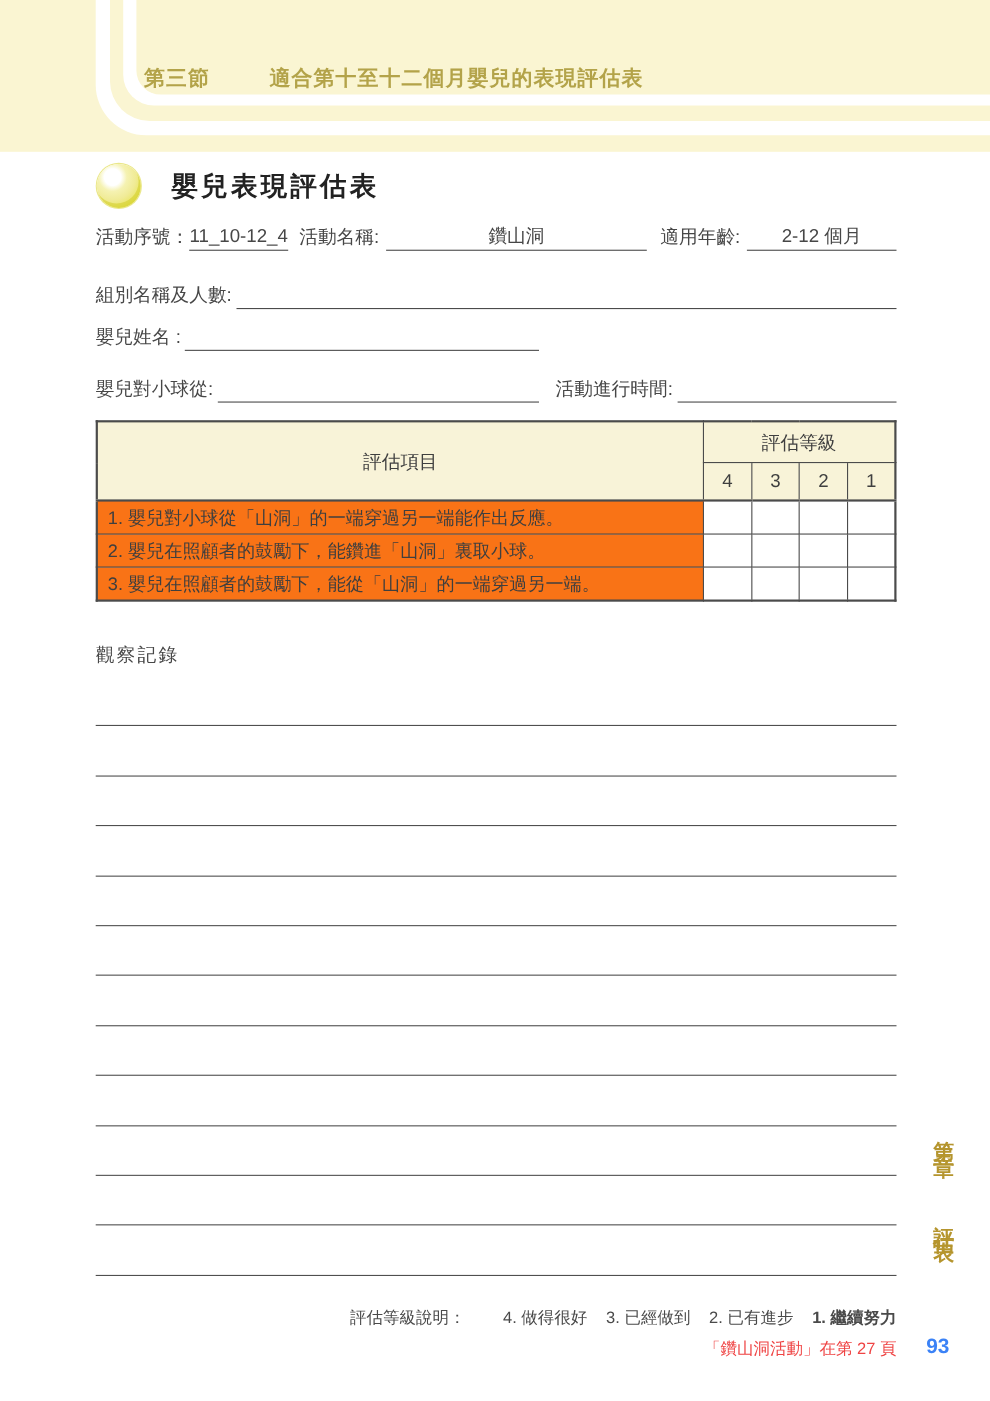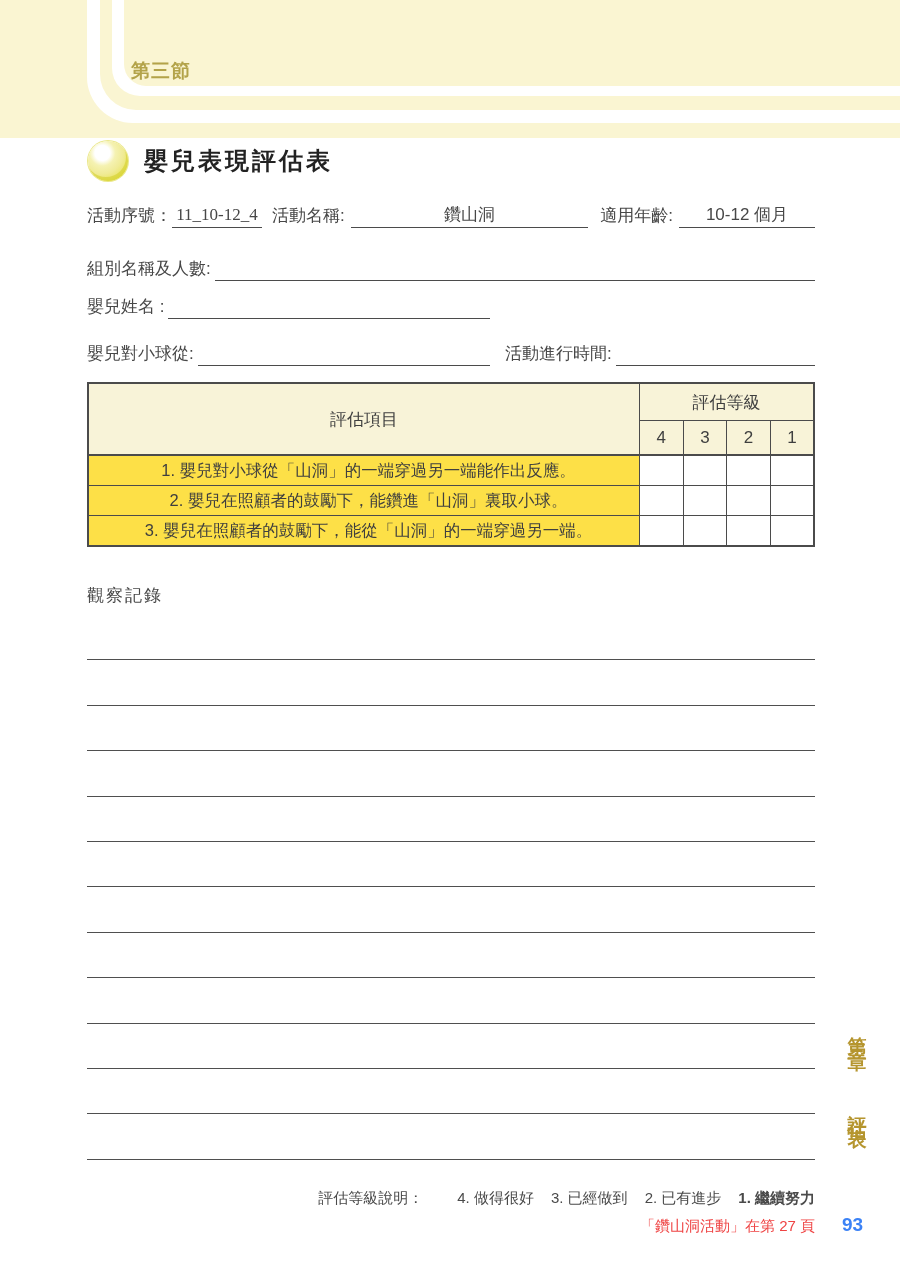--- a/index.html
+++ b/index.html
@@ -19,39 +19,39 @@
     position:absolute;left:131px;top:58px;display:flex;gap:54px;
     font-size:19px;font-weight:bold;color:#b3a349;letter-spacing:1px;white-space:nowrap;
   }
   
   .title-row{position:absolute;left:88px;top:141px;display:flex;align-items:center;gap:16px;}
   .ball{
     width:40px;height:40px;border-radius:50%;
     background:radial-gradient(circle at 36% 30%,#ffffff 0%,#ffffff 20%,#f5f2b2 34%,#f0eb96 55%,#e9e55e 76%,#dcd92a 94%);
     box-shadow:inset -2px -4px 0 rgba(205,200,25,.45), 0 0 0 1px rgba(220,215,60,.6);
   }
-  .doc-title{font-size:24px;font-weight:bold;color:#222222;letter-spacing:3px;margin:0;}
+  .doc-title{font-size:24px;font-weight:bold;color:#222222;letter-spacing:3px;margin:12px;}
   
   .frow{position:absolute;left:87px;width:728px;display:flex;align-items:flex-end;font-size:17px;white-space:nowrap;}
   .lbl{line-height:24px;}
   .blank{border-bottom:1.6px solid #4b4b4b;text-align:center;line-height:24px;height:24px;}
   .grow{flex:1 1 auto;}
   .half-l{width:403px;display:flex;align-items:flex-end;margin-right:15px;}
   .half-r{flex:1;display:flex;align-items:flex-end;}
   
   .atable{
     position:absolute;left:87px;top:382px;width:728px;border-collapse:collapse;
     font-size:16.5px;color:#3f3f3f;table-layout:fixed;
   }
   .atable td{border:1.5px solid #4b4b4b;}
   .atable{border:2px solid #4b4b4b;}
   .item-h{width:548px;background:#f8f3d8;text-align:center;border-bottom:2.5px solid #4b4b4b !important;font-size:17px;}
   .grade-h{background:#f8f3d8;text-align:center;height:34px;font-size:17px;}
   .grade-cell{background:#f8f3d8;text-align:center;height:31px;width:45px;border-bottom:2.5px solid #4b4b4b !important;font-size:17px;}
-  .item-cell{height:29px;padding:0 0 0 9px;background:#fde047;text-align:center;}
+  .item-cell{height:29px;padding:0 0 0 9px;background:#f97316;text-align:left;}
   .score-cell{background:#ffffff;}
   
   .obs-label{position:absolute;left:87px;top:584px;font-size:17px;letter-spacing:2px;}
   .obs-lines{position:absolute;left:87px;top:615px;width:728px;}
   .wline{height:45.4px;border-bottom:1.6px solid #4f4f4f;box-sizing:border-box;}
   
   .side-txt{
     position:absolute;left:844px;writing-mode:vertical-rl;
     font-size:19px;font-weight:bold;color:#b5952e;letter-spacing:7px;
   }
@@ -66,35 +66,36 @@
 </head>
 <body>
 
 <div class="top-band">
   <div class="band band-w1"></div>
   <div class="band band-c1"></div>
   <div class="band band-w2"></div>
   <div class="band band-c2"></div>
   <div class="section-header">
     <span>第三節</span>
+    <span>適合第十至十二個月嬰兒的表現評估表</span>
   </div>
 </div>
 
 <div class="title-row">
   <div class="ball"></div>
   <h1 class="doc-title">嬰兒表現評估表</h1>
 </div>
 
 <div class="frow" style="top:203px;">
   <span class="lbl">活動序號：</span>
-  <span class="blank" style="width:90px;font-family:Liberation Serif, serif;">11_10-12_4</span>
+  <span class="blank" style="width:90px;">11_10-12_4</span>
   <span class="lbl" style="margin-left:10px;">活動名稱:</span>
   <span class="blank grow" style="margin-left:6px;">鑽山洞</span>
   <span class="lbl" style="margin-left:12px;">適用年齡:</span>
-  <span class="blank" style="width:136px;margin-left:6px;">10-12 個月</span>
+  <span class="blank" style="width:136px;margin-left:6px;">2-12 個月</span>
 </div>
 
 <div class="frow" style="top:256px;">
   <span class="lbl">組別名稱及人數:</span>
   <span class="blank grow" style="margin-left:4px;"></span>
 </div>
 
 <div class="frow" style="top:294px;">
   <span class="half-l">
     <span class="lbl">嬰兒姓名 :</span>

